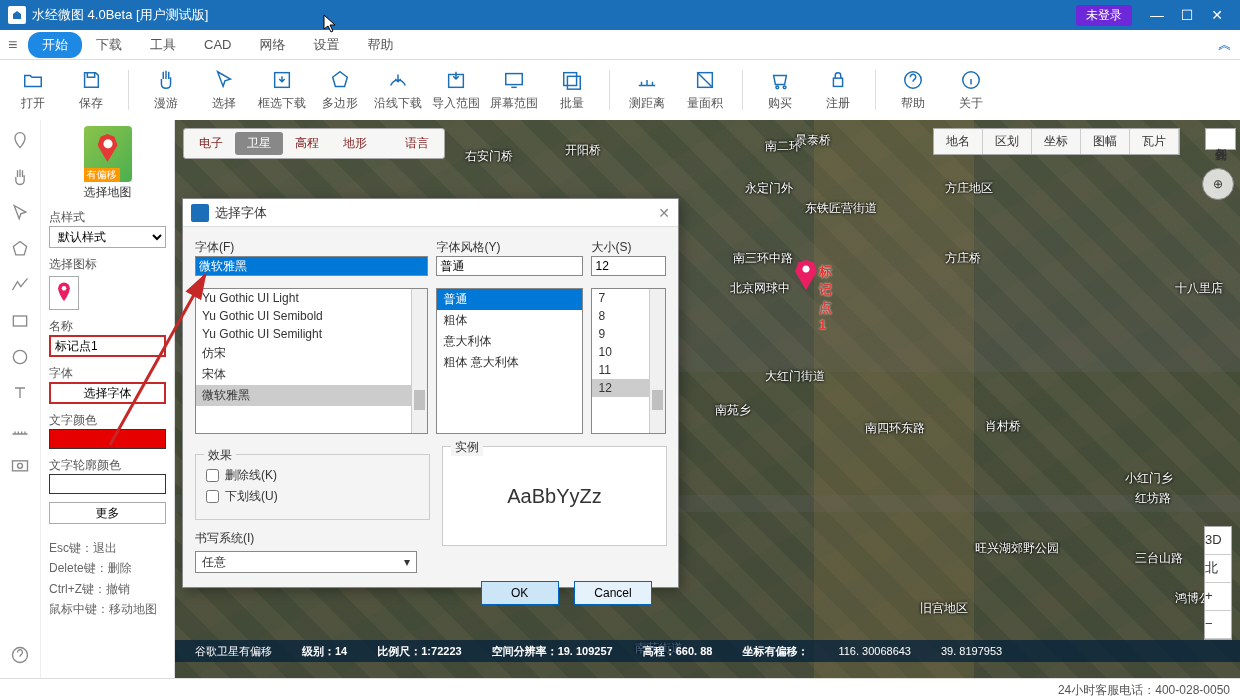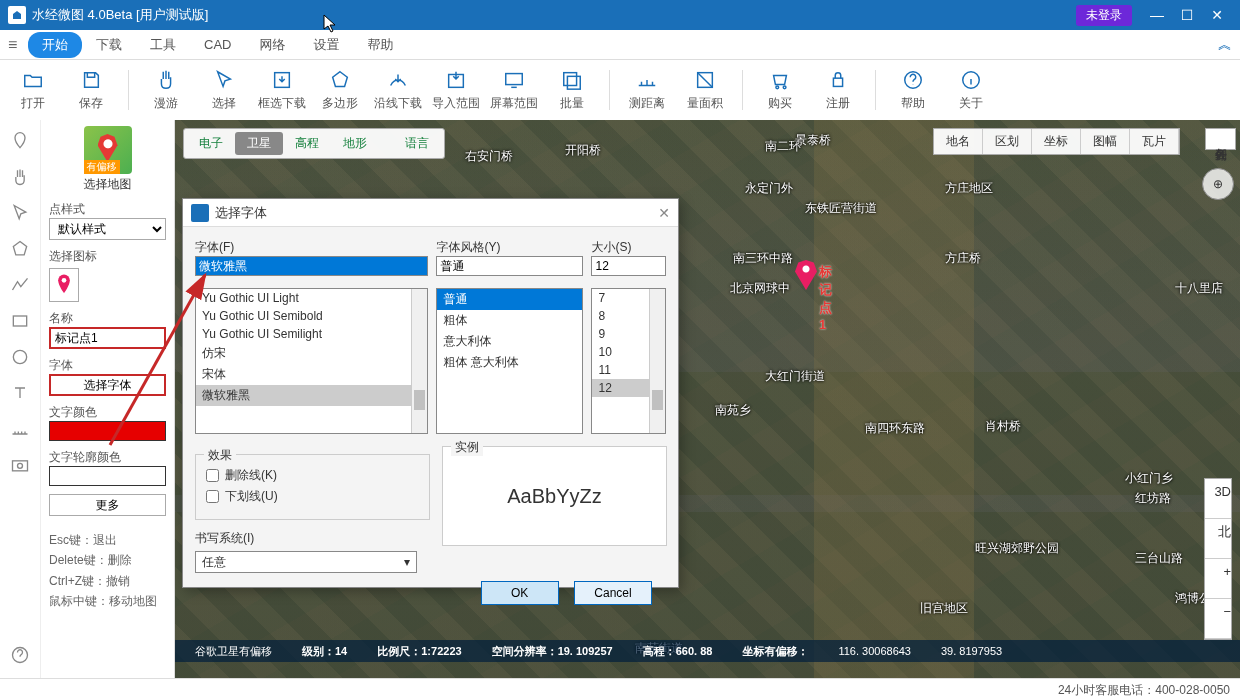--- a/index.html
+++ b/index.html
@@ -21,50 +21,50 @@
 .tool-btn .ico{width:22px;height:22px;display:flex;align-items:center;justify-content:center;}
 .tool-btn .ico svg{stroke:#1a6fb8;fill:none;stroke-width:1.6;}
 .tool-btn span{font-size:12px;}
 .tool-sep{width:1px;height:40px;background:#ddd;margin:0 4px;}
 .main{display:flex;height:560px;background:#ccc;}
 .left-tools{width:40px;background:#fff;display:flex;flex-direction:column;align-items:center;padding-top:10px;gap:14px;}
 .left-tools .lt{width:22px;height:22px;display:flex;align-items:center;justify-content:center;}
 .left-tools .lt svg{stroke:#888;fill:none;stroke-width:1.6;}
 .prop-panel{width:135px;background:#fff;border-left:1px solid #eee;border-right:1px solid #ddd;padding:0 8px;position:relative;}
 .map-select{text-align:center;margin:6px 0;}
-.map-select .mimg{width:48px;height:48px;background:linear-gradient(135deg,#8bc34a,#4caf50);border-radius:4px;margin:0 auto 2px;position:relative;}
+.map-select .mimg{width:48px;height:56px;background:linear-gradient(135deg,#8bc34a,#4caf50);border-radius:4px;margin:0 auto 2px;position:relative;}
 .map-select .mimg::before{content:"";position:absolute;left:14px;top:8px;width:20px;height:28px;background:radial-gradient(circle at 50% 35%,#fff 4px,#e53935 5px);clip-path:polygon(50% 100%,0 40%,15% 10%,50% 0,85% 10%,100% 40%);}
 .map-select .mimg .tag{position:absolute;bottom:0;left:0;background:#ff9800;color:#fff;font-size:10px;padding:0 3px;}
 .prop-panel label{display:block;margin-top:8px;color:#555;font-size:12px;}
 .prop-panel input,.prop-panel select,.prop-panel button.wide{width:100%;height:22px;border:1px solid #aaa;padding:0 4px;background:#fff;font-size:12px;}
 .prop-panel .color-box{width:100%;height:20px;border:1px solid #333;}
 .prop-panel .hl{border:2px solid #c62828 !important;}
 .prop-panel .pin-sel{width:30px;height:34px;border:1px solid #aaa;display:flex;align-items:center;justify-content:center;margin-top:3px;}
 .prop-panel .hints{margin-top:14px;color:#666;line-height:1.7;}
 .map-area{flex:1;position:relative;background:#4a5040;overflow:hidden;}
 .sat{position:absolute;inset:0;background:
  repeating-linear-gradient(45deg,rgba(60,70,50,0.5) 0 20px,rgba(80,85,60,0.4) 20px 40px),
  repeating-linear-gradient(-30deg,rgba(90,80,60,0.3) 0 35px,rgba(70,75,55,0.3) 35px 70px),
  linear-gradient(#5a604a,#4a5040);}
 .sat::after{content:"";position:absolute;inset:0;background:
  linear-gradient(90deg,transparent 0 60%,rgba(140,120,70,0.25) 60% 75%,transparent 75%),
  linear-gradient(0deg,transparent 0 30%,rgba(100,100,110,0.2) 30% 33%,transparent 33% 55%,rgba(100,100,110,0.2) 55% 57%,transparent);}
 .map-labels{position:absolute;inset:0;}
 .ml{position:absolute;color:#fff;text-shadow:0 0 3px #000,0 0 3px #000;font-size:12px;white-space:nowrap;}
 .top-ctrl{position:absolute;top:8px;left:8px;display:flex;gap:0;background:rgba(255,255,255,0.95);border-radius:3px;padding:3px;border:1px solid #aaa;}
-.top-ctrl .tc{padding:3px 12px;color:#15803d;font-size:12px;}
+.top-ctrl .tc{padding:3px 12px;color:#7f1d1d;font-size:12px;}
 .top-ctrl .tc.active{background:#888;color:#fff;border-radius:3px;}
 .top-ctrl2{position:absolute;top:8px;right:60px;display:flex;background:rgba(255,255,255,0.95);border:1px solid #aaa;}
 .top-ctrl2 .tc{padding:4px 12px;border-right:1px solid #ccc;font-size:12px;}
 .task-btn{position:absolute;top:8px;right:4px;background:#fff;border:1px solid #aaa;padding:10px 6px;writing-mode:vertical-rl;font-size:12px;}
 .map-pin{position:absolute;left:620px;top:140px;}
 .map-pin .p{width:22px;height:30px;background:radial-gradient(circle at 50% 30%,#fff 3px,#e91e63 4px);clip-path:polygon(50% 100%,0 38%,15% 8%,50% 0,85% 8%,100% 38%);}
 .map-pin .t{position:absolute;left:24px;top:3px;color:#e53935;font-weight:bold;text-shadow:0 0 2px #fff;font-size:13px;}
 .zoom-ctrl{position:absolute;right:8px;bottom:40px;background:#fff;border:1px solid #aaa;width:28px;}
-.zoom-ctrl div{height:40px;text-align:right;line-height:26px;border-bottom:1px solid #ccc;font-size:13px;}
+.zoom-ctrl div{height:28px;text-align:left;line-height:26px;border-bottom:1px solid #ccc;font-size:13px;}
 .compass{position:absolute;right:6px;top:48px;width:32px;height:32px;border:1px solid #888;border-radius:50%;background:rgba(255,255,255,0.8);display:flex;align-items:center;justify-content:center;}
 .statusbar{position:absolute;bottom:18px;left:0;right:0;height:22px;background:rgba(0,30,60,0.7);color:#fff;display:flex;align-items:center;font-size:11px;padding:0 8px;gap:18px;}
 .statusbar span{margin-left:12px;}
 .footer{position:absolute;bottom:0;left:0;right:0;height:22px;background:#fff;border-top:1px solid #ddd;text-align:right;padding:3px 10px;color:#555;font-size:12px;}
 
 .dialog{position:absolute;left:182px;top:198px;width:497px;height:390px;background:#f4f4f4;border:1px solid #888;box-shadow:3px 3px 12px rgba(0,0,0,0.3);z-index:10;}
 .dialog .dtitle{height:28px;background:#fff;display:flex;align-items:center;padding:0 8px;border-bottom:1px solid #ddd;}
 .dialog .dtitle .dlogo{width:18px;height:18px;background:#1a6fb8;border-radius:2px;margin-right:6px;}
 .dialog .dtitle span{flex:1;font-size:13px;}
 .dialog .dtitle .x{color:#888;font-size:14px;}

